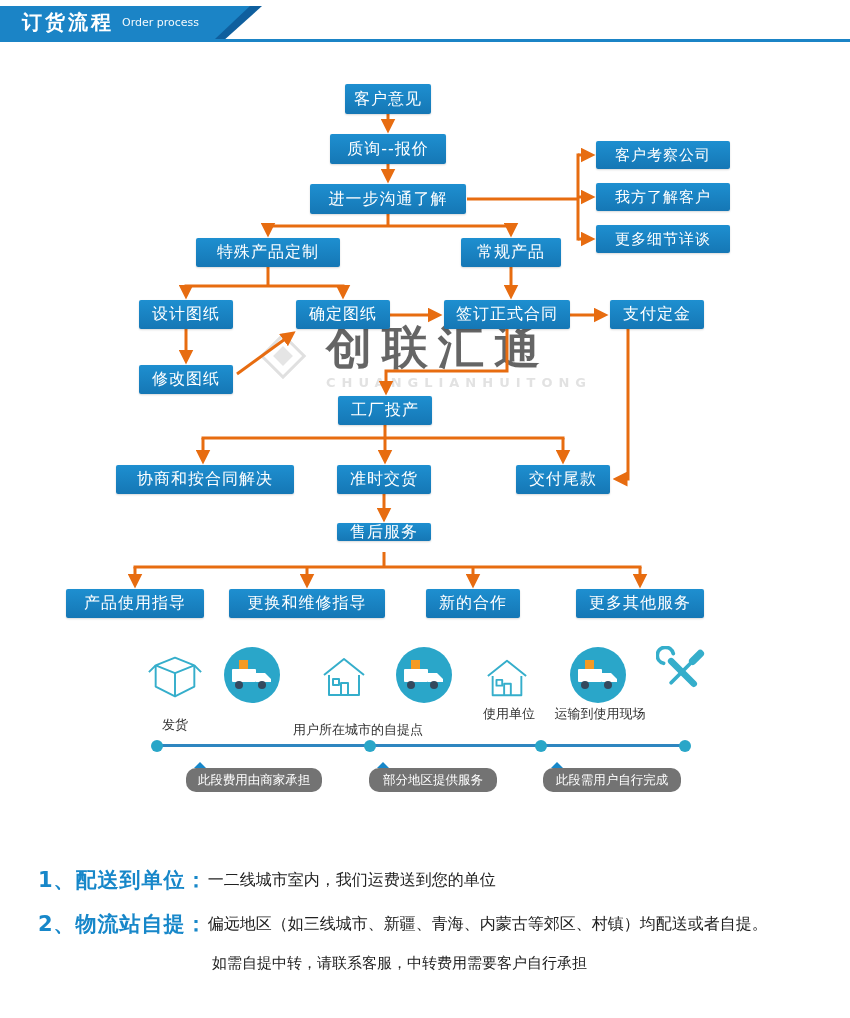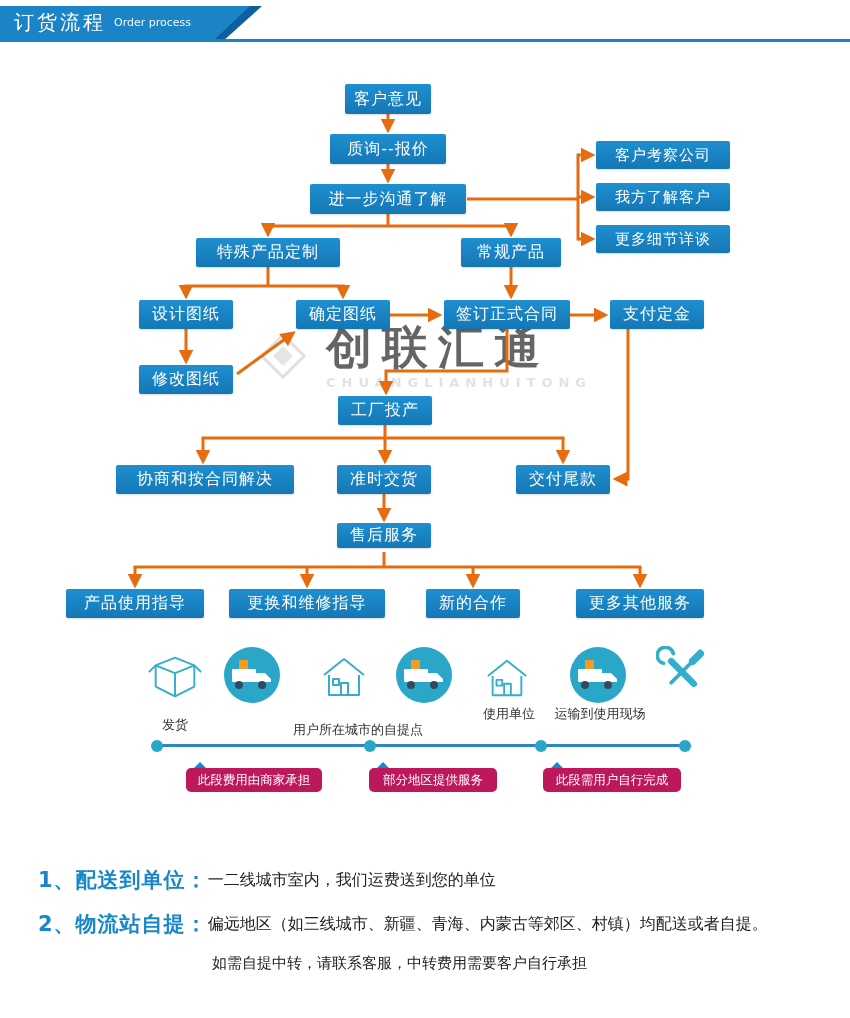--- a/index.html
+++ b/index.html
@@ -6,21 +6,21 @@
   html,body { background:#fff; }
   body { font-family:"DejaVu Sans","Liberation Sans",sans-serif; }
   .page { position:relative; width:850px; height:1018px; background:#fff; overflow:hidden; }
 
   
   .header-band-dark { position:absolute; left:0; top:6; top:6px; width:262px; height:33px;
     background:#0f5f9e; clip-path:polygon(0 0,100% 0,86% 100%,0 100%); z-index:4; }
   .header-band { position:absolute; left:0; top:6px; width:250px; height:33px;
     background:#1b84c6; clip-path:polygon(0 0,100% 0,86% 100%,0 100%); z-index:5;
     display:flex; align-items:center; color:#fff; }
-  .header-title { font-size:20px; font-weight:normal; letter-spacing:3px; padding-left:14px;text-align:right; }
+  .header-title { font-size:20px; font-weight:bold; letter-spacing:3px; padding-left:22px;text-align:right; }
   .header-sub { font-size:11px; margin-left:8px; opacity:.95; }
   .header-underline { position:absolute; left:0; top:39px; width:850px; height:3px; background:#1b84c6; z-index:3; }
 
   
   .watermark { position:absolute; left:252px; top:322px; display:flex; align-items:center; gap:12px;
     z-index:1; opacity:.6; }
   .wm-cn { font-size:46px; font-weight:bold; color:#000000; letter-spacing:10px; line-height:1.1; }
   .wm-en { font-size:13px; color:#cfcfcf; letter-spacing:6px; margin-top:2px; font-weight:bold; }
 
   
@@ -30,22 +30,22 @@
   .flow-node.small { font-size:15px; }
   .connectors { position:absolute; left:0; top:0; z-index:2; pointer-events:none; }
 
   
   .ship-icon { position:absolute; z-index:3; }
   .ship-label { position:absolute; z-index:3; font-size:13px; color:#333; text-align:center; white-space:nowrap; }
 
   .timeline-line { position:absolute; left:157px; top:744px; width:528px; height:3px; background:#2e86c0; z-index:2; }
   .timeline-dot { position:absolute; width:12px; height:12px; border-radius:50%; background:#29a6c8; top:740px; z-index:3; }
 
-  .seg { position:absolute; height:24px; background:#be185d; color:#fff; font-size:12.5px;
-    display:flex; align-items:center; justify-content:center; border-radius:5px; z-index:3; white-space:nowrap; }
+  .seg { position:absolute; height:24px; background:#737373; color:#fff; font-size:12.5px;
+    display:flex; align-items:center; justify-content:center; border-radius:10px; z-index:3; white-space:nowrap; }
   .seg::before { content:""; position:absolute; top:-6px; left:8px;
     border-left:6px solid transparent; border-right:6px solid transparent; border-bottom:6px solid #1787c9; }
 
   
   .notes-title { position:absolute; left:38px; top:810px; font-size:28px; font-weight:bold;
     color:#1787c9; letter-spacing:3px; z-index:3; }
   .note-line { position:absolute; left:38px; z-index:3; white-space:nowrap; }
   .note-label { font-size:21px; font-weight:bold; color:#1787c9; letter-spacing:1px; vertical-align:middle; }
   .note-text { font-size:16px; color:#222; vertical-align:middle; }
   .note-plain { position:absolute; left:212px; font-size:15px; color:#222; z-index:3; white-space:nowrap; }
@@ -120,21 +120,21 @@
   <div class="flow-node" style="left:461px;top:238px;width:100px;height:29px">常规产品</div>
   <div class="flow-node" style="left:139px;top:300px;width:94px;height:29px">设计图纸</div>
   <div class="flow-node" style="left:296px;top:300px;width:94px;height:29px">确定图纸</div>
   <div class="flow-node" style="left:444px;top:300px;width:126px;height:29px">签订正式合同</div>
   <div class="flow-node" style="left:610px;top:300px;width:94px;height:29px">支付定金</div>
   <div class="flow-node" style="left:139px;top:365px;width:94px;height:29px">修改图纸</div>
   <div class="flow-node" style="left:338px;top:396px;width:94px;height:29px">工厂投产</div>
   <div class="flow-node" style="left:116px;top:465px;width:178px;height:29px">协商和按合同解决</div>
   <div class="flow-node" style="left:337px;top:465px;width:94px;height:29px">准时交货</div>
   <div class="flow-node" style="left:516px;top:465px;width:94px;height:29px">交付尾款</div>
-  <div class="flow-node" style="left:337px;top:523px;width:94px;height:25px">售后服务</div>
+  <div class="flow-node" style="left:337px;top:523px;width:94px;height:18px">售后服务</div>
   <div class="flow-node" style="left:66px;top:589px;width:138px;height:29px">产品使用指导</div>
   <div class="flow-node" style="left:229px;top:589px;width:156px;height:29px">更换和维修指导</div>
   <div class="flow-node" style="left:426px;top:589px;width:94px;height:29px">新的合作</div>
   <div class="flow-node" style="left:576px;top:589px;width:128px;height:29px">更多其他服务</div>
 
   <svg class="ship-icon" style="left:146px;top:646px" width="58" height="58" viewBox="0 0 60 60">
     <g fill="none" stroke="#35aecb" stroke-width="2" stroke-linejoin="round">
       <path d="M10,20 L30,12 L50,20 L30,28 Z"></path>
       <path d="M10,20 V42 L30,52 V28"></path>
       <path d="M50,20 V42 L30,52"></path>

